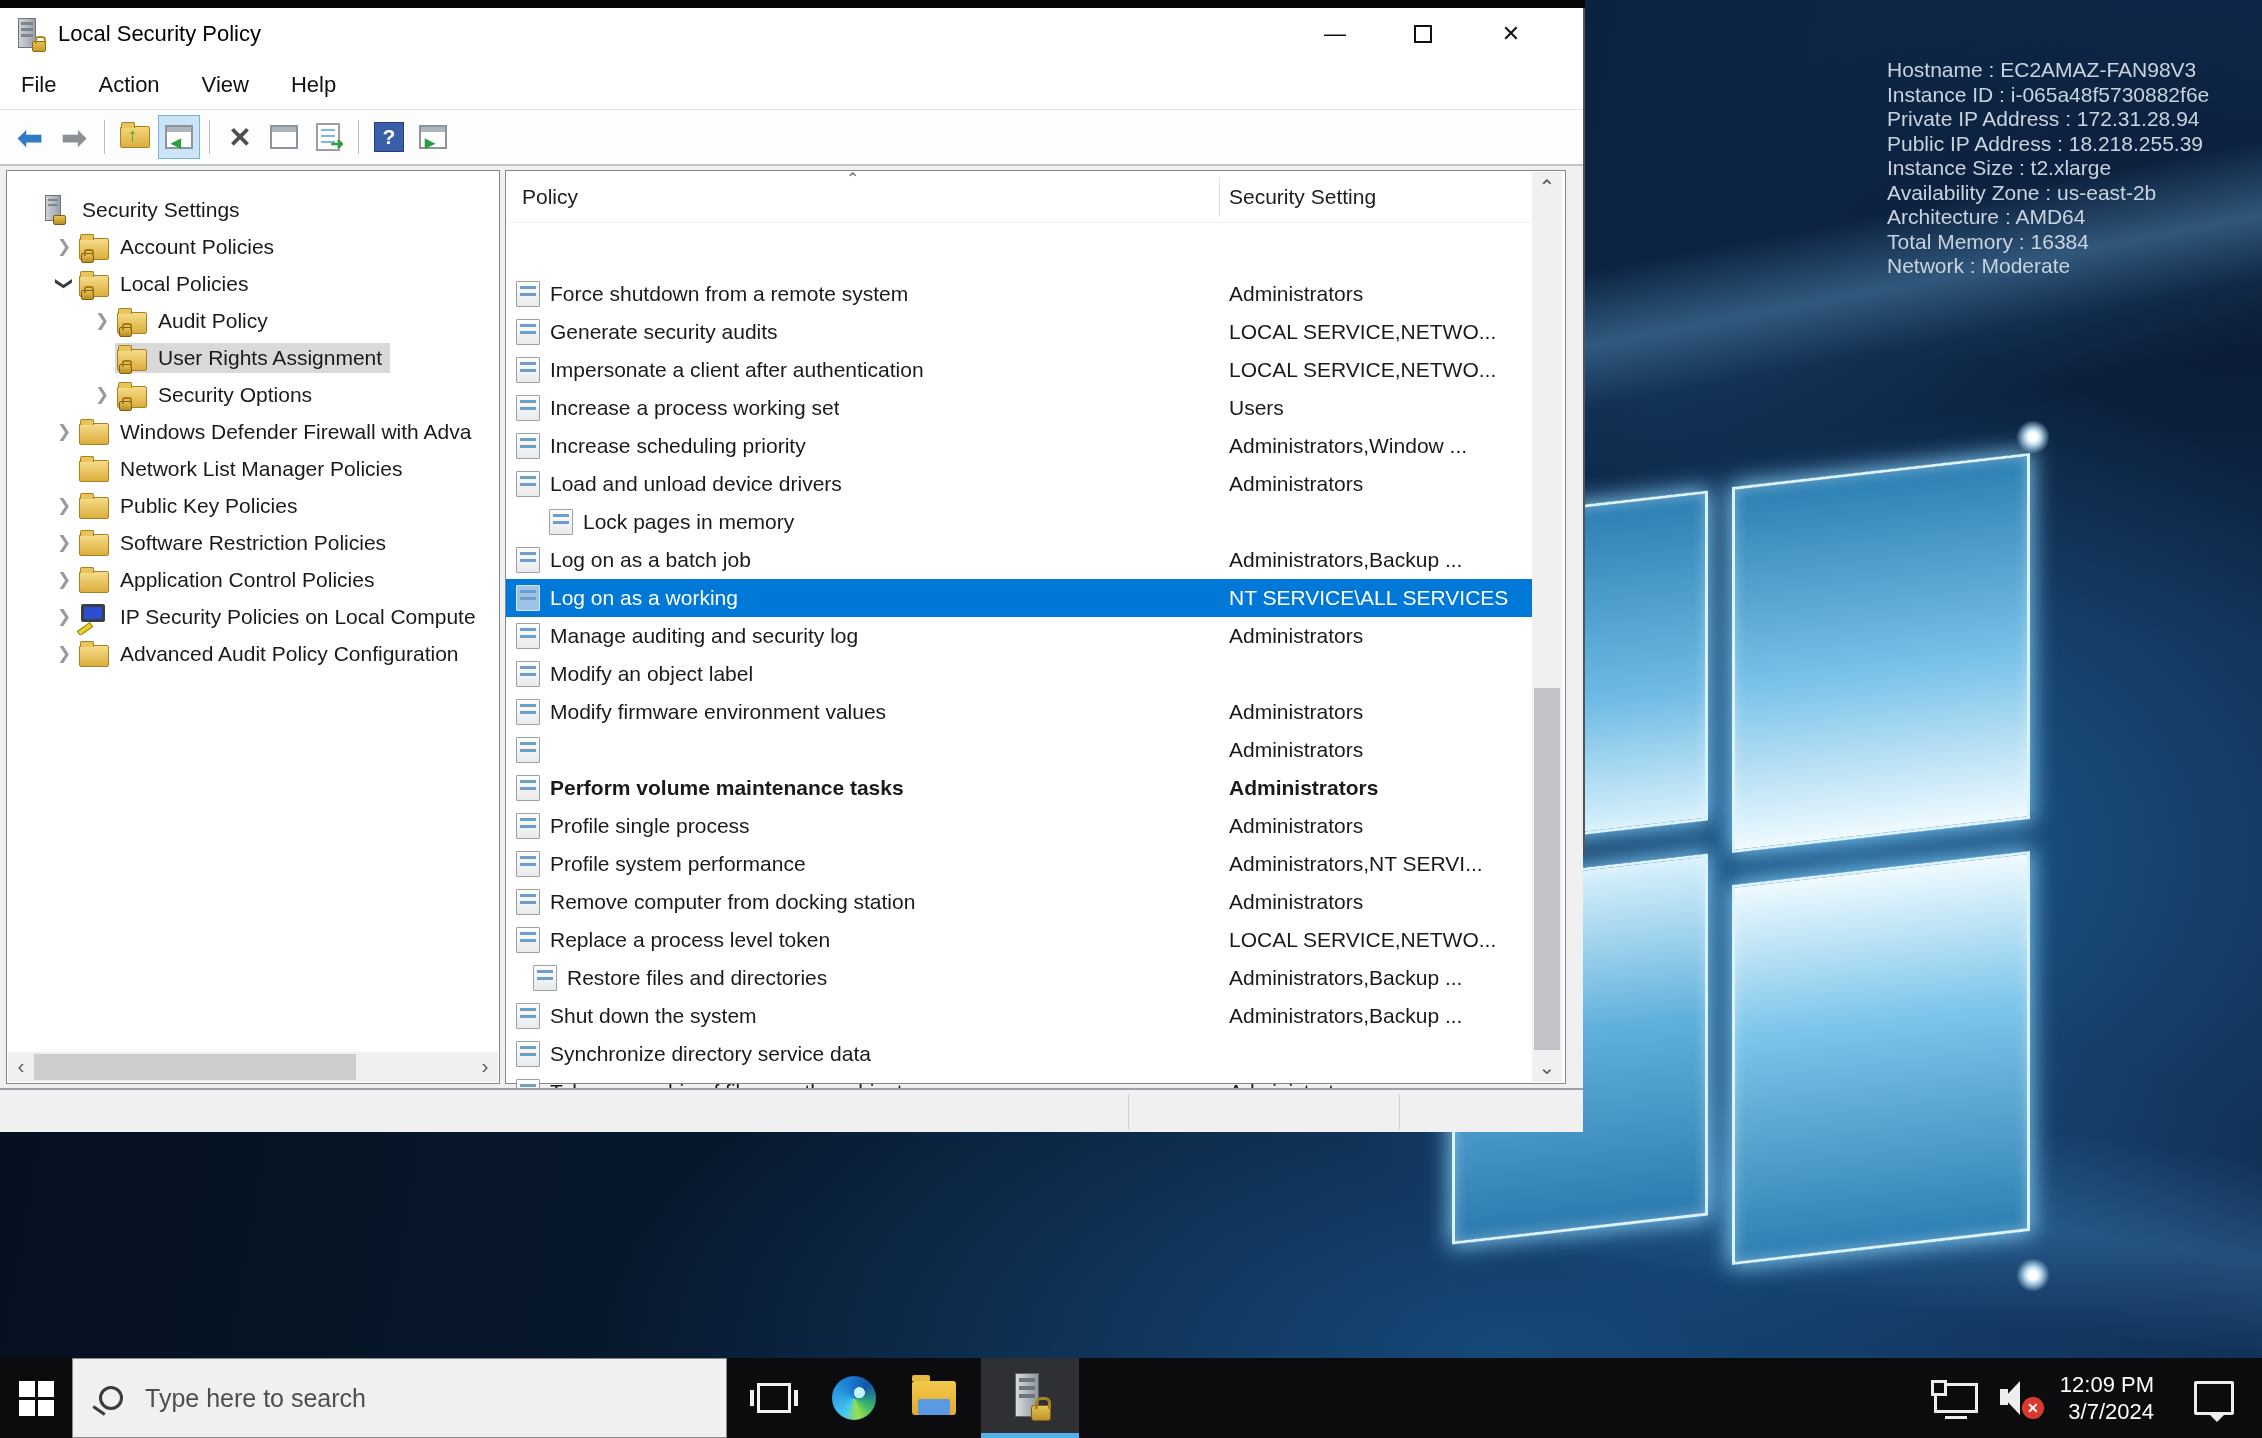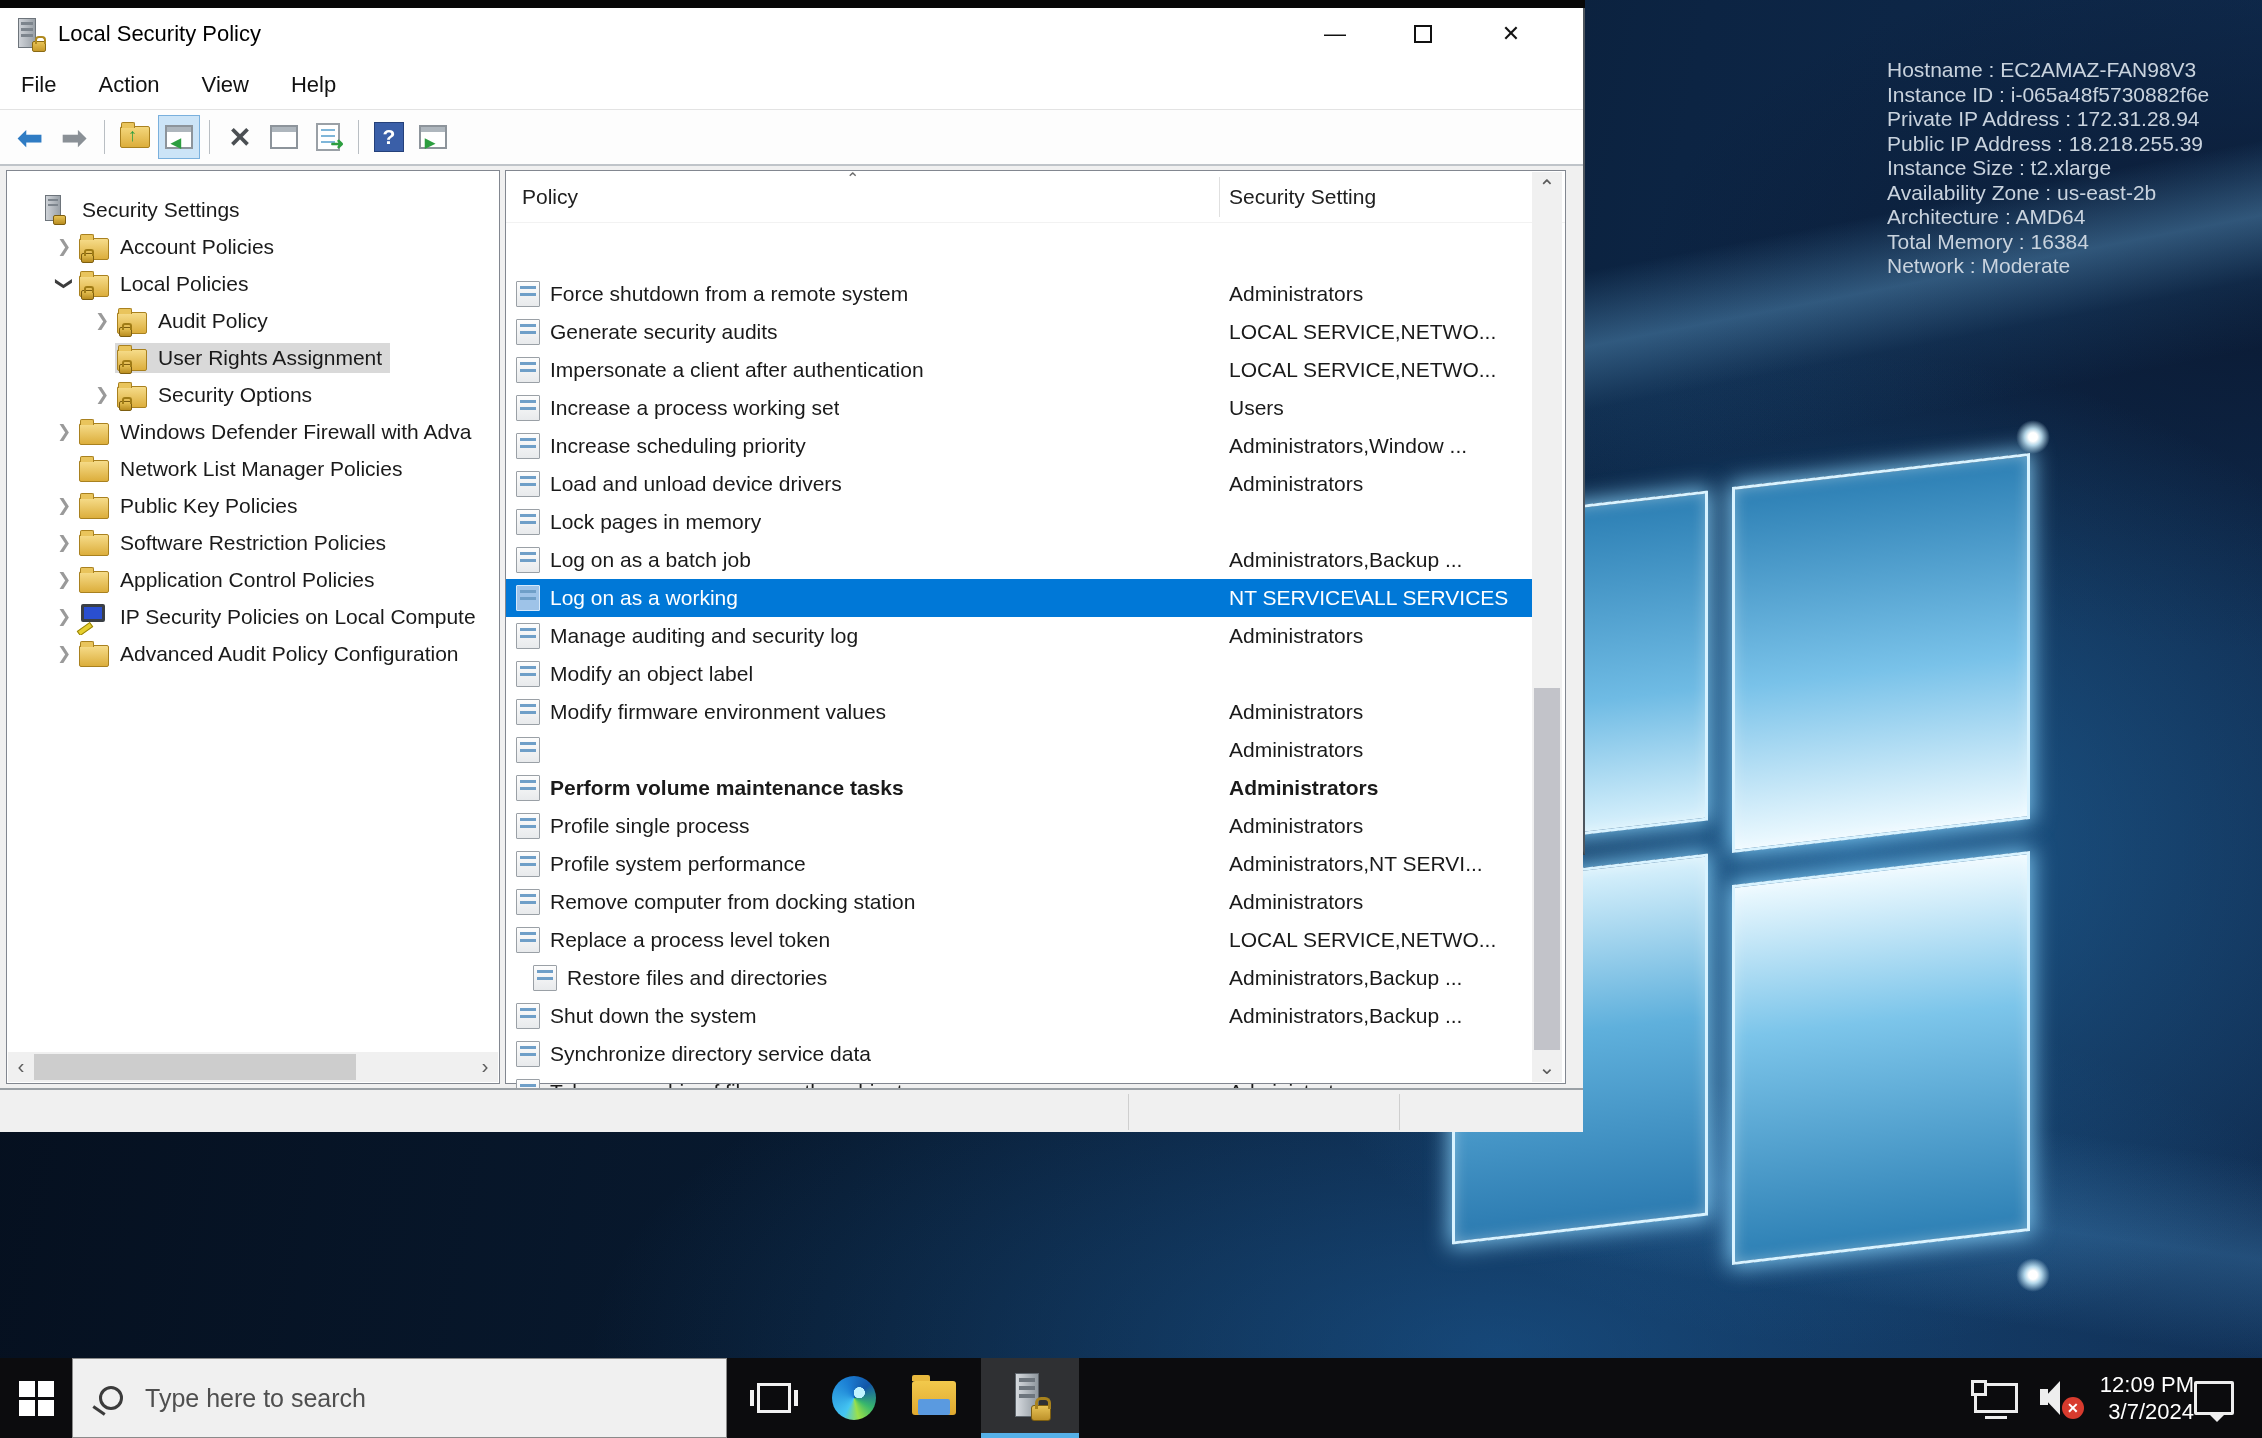--- a/index.html
+++ b/index.html
@@ -138,21 +138,21 @@
   .lsp-ico .lk { position:absolute; right:-4px; bottom:-2px; width:20px; height:16px; background:linear-gradient(#e8c356,#bd912a); border:1px solid #7d5e10; border-radius:3px; }
   .lsp-ico .lk:before { content:""; position:absolute; left:3px; top:-9px; width:10px; height:9px; border:3px solid #a8821c; border-bottom:none; border-radius:6px 6px 0 0; }
   .tray { position:absolute; right:0; top:0; height:80px; display:flex; align-items:center; }
   .net { width:44px; height:30px; border:3px solid #eee; position:relative; margin-right:22px; }
   .net:before { content:""; position:absolute; left:8px; bottom:-9px; width:22px; height:3px; background:#eee; }
   .net:after { content:""; position:absolute; left:-6px; top:-6px; width:10px; height:10px; border:3px solid #eee; background:#0c0c0e; }
   .vol { position:relative; width:40px; height:34px; margin-right:20px; }
   .vol .spk { position:absolute; left:0; top:8px; width:8px; height:16px; background:#eee; }
   .vol .cone { position:absolute; left:4px; top:0; width:0; height:0; border-top:17px solid transparent; border-bottom:17px solid transparent; border-right:16px solid #eee; }
   .vol .mute { position:absolute; right:-4px; bottom:-4px; width:22px; height:22px; border-radius:50%; background:#d83b2e; color:#fff; font-size:14px; font-weight:bold; text-align:center; line-height:22px; }
-  .clock { text-align:right; color:#fff; font-size:22px; line-height:27px; }
+  .clock { text-align:right; color:#fff; font-size:22px; line-height:27px; margin-right:40px; }
   .action { width:40px; height:34px; border:3px solid #eee; border-radius:2px; position:relative; margin-right:28px; }
   .action:after { content:""; position:absolute; left:12px; bottom:-10px; width:0; height:0; border-left:8px solid transparent; border-right:8px solid transparent; border-top:8px solid #eee; }
 </style>
 </head>
 <body>
 
 <div class="desktop">
   <div class="wp-beam1"></div>
   <div class="wp-beam2"></div>
   <div class="pane pane-tl"></div>
@@ -481,21 +481,21 @@
 
           <div class="lrow" style="top: 242px;">
             <span class="p-ico">
               <i></i>
               <i></i>
             </span>
             <span class="p-label">Load and unload device drivers</span>
             <span class="s-label">Administrators</span>
           </div>
 
-          <div class="lrow" style="top: 280px;">
+          <div class="lrow" style="top: 280px; padding-left: 33px;">
             <span class="p-ico">
               <i></i>
               <i></i>
             </span>
             <span class="p-label">Lock pages in memory</span>
             <span class="s-label"></span>
           </div>
 
           <div class="lrow" style="top: 318px;">
             <span class="p-ico">

